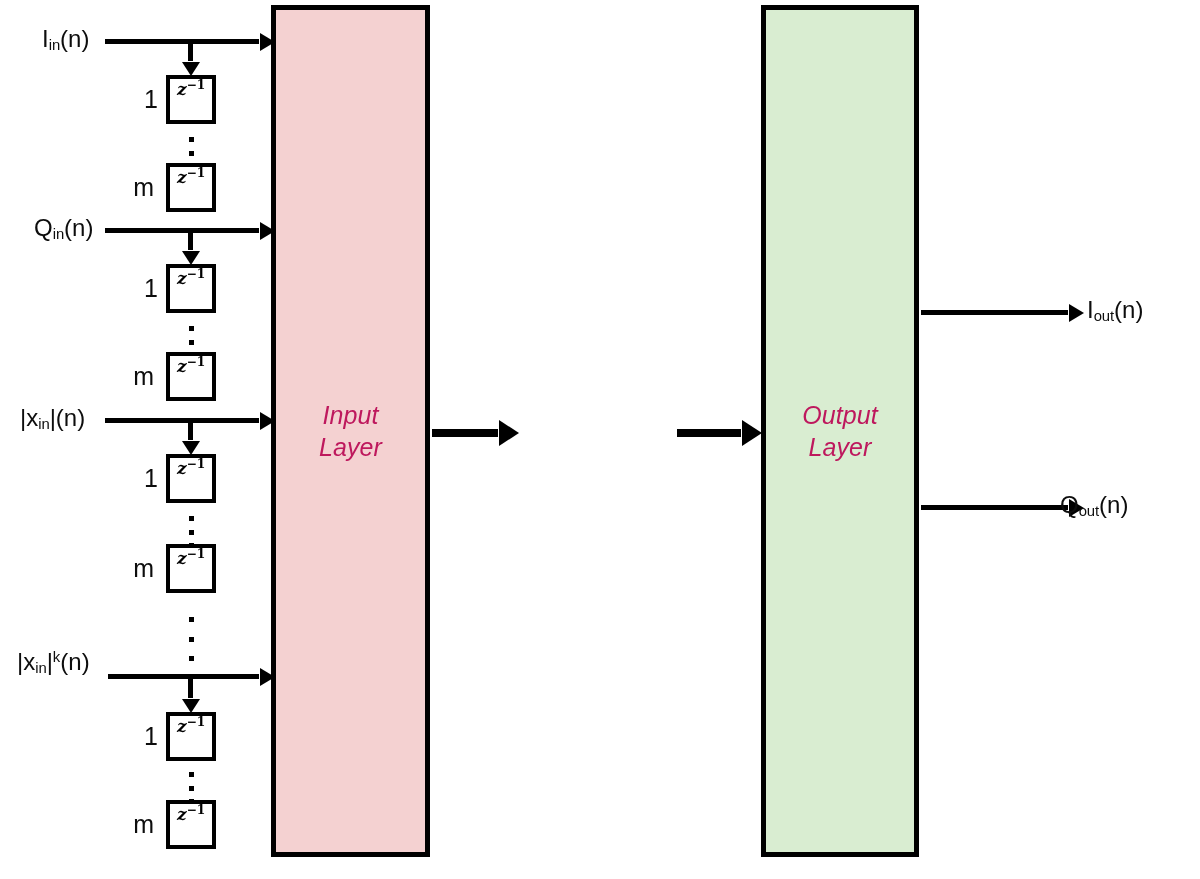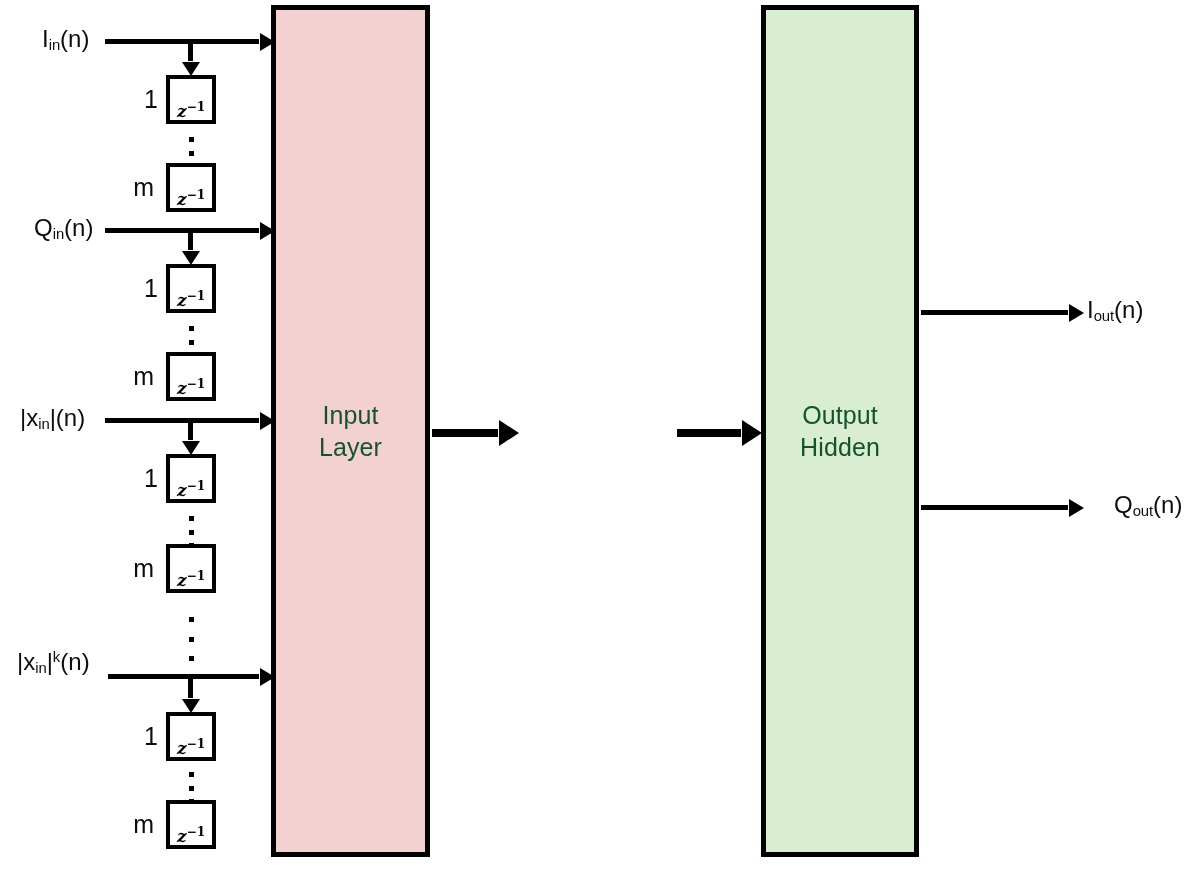--- a/index.html
+++ b/index.html
@@ -20,25 +20,26 @@
   .layer-block {
     position: absolute;
     box-sizing: border-box;
     border: 5px solid #000000;
     display: flex;
     align-items: center;
     justify-content: center;
   }
   .layer-label {
     font-size: 25px;
-    color: #14532d;
+    color: #be185d;
     line-height: 1.28;
     text-align: center;
     white-space: pre-line;
     letter-spacing: .1px;
+    font-style: italic;
   }
 
   
   .sig-label {
     position: absolute;
     font-size: 24px;
     color: #0d0d0d;
     white-space: nowrap;
     line-height: 1;
   }
@@ -100,21 +101,21 @@
 
   
   .delay-box {
     position: absolute;
     box-sizing: border-box;
     width: 50px;
     height: 49px;
     border: 4px solid #000000;
     background: #ffffff;
     display: flex;
-    align-items: flex-end;
+    align-items: flex-start;
     justify-content: center;
   }
   .delay-text {
     font-family: "DejaVu Serif", serif;
     font-style: italic;
     font-weight: bold;
     font-size: 17px;
     color: #000000;
     line-height: 1;
   }
@@ -156,21 +157,21 @@
 <div id="canvas">
 
   <div class="layer-block" style="left:271px; top:5px; width:159px; height:852px; background:#F4D1D1;">
     <div class="layer-label">Input
 Layer</div>
   </div>
 
 
   <div class="layer-block" style="left:761px; top:5px; width:158px; height:852px; background:#D9EDD1;">
     <div class="layer-label">Output
-Hidden</div>
+Layer</div>
   </div>
 
   <div class="h-arrow thick" style="left:432px; top:429px; width:66px;"></div>
   <div class="h-arrow thick" style="left:677px; top:429px; width:64px;"></div>
 
   <div class="sig-label" style="left:42px; top:27px;">I<sub>in</sub>(n)</div>
   <div class="h-arrow" style="left:105px; top:39px; width:154px;"></div>
   <div class="v-arrow" style="left:188px; top:41px; height:20px;"></div>
 
   <div class="idx-label" style="left:130px; top:87px;">1</div>
@@ -252,15 +253,15 @@
 
   <div class="idx-label" style="left:126px; top:812px;">m</div>
   <div class="delay-box" style="left:166px; top:800px;">
     <span class="delay-text">z<sup>−1</sup></span>
   </div>
 
   <div class="h-arrow" style="left:921px; top:310px; width:147px;"></div>
   <div class="sig-label" style="left:1087px; top:298px;">I<sub>out</sub>(n)</div>
 
   <div class="h-arrow" style="left:921px; top:505px; width:147px;"></div>
-  <div class="sig-label" style="left:1114px; top:493px;">Q<sub>out</sub>(n)</div>
+  <div class="sig-label" style="left:1060px; top:493px;">Q<sub>out</sub>(n)</div>
 
 </div>
 
 </body></html>

